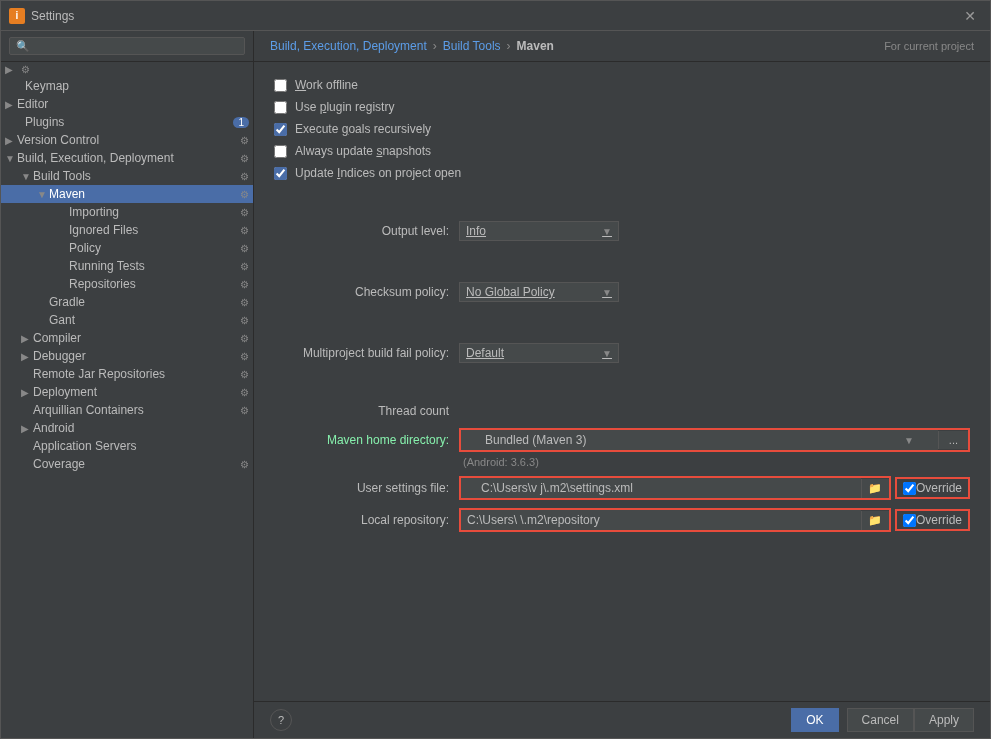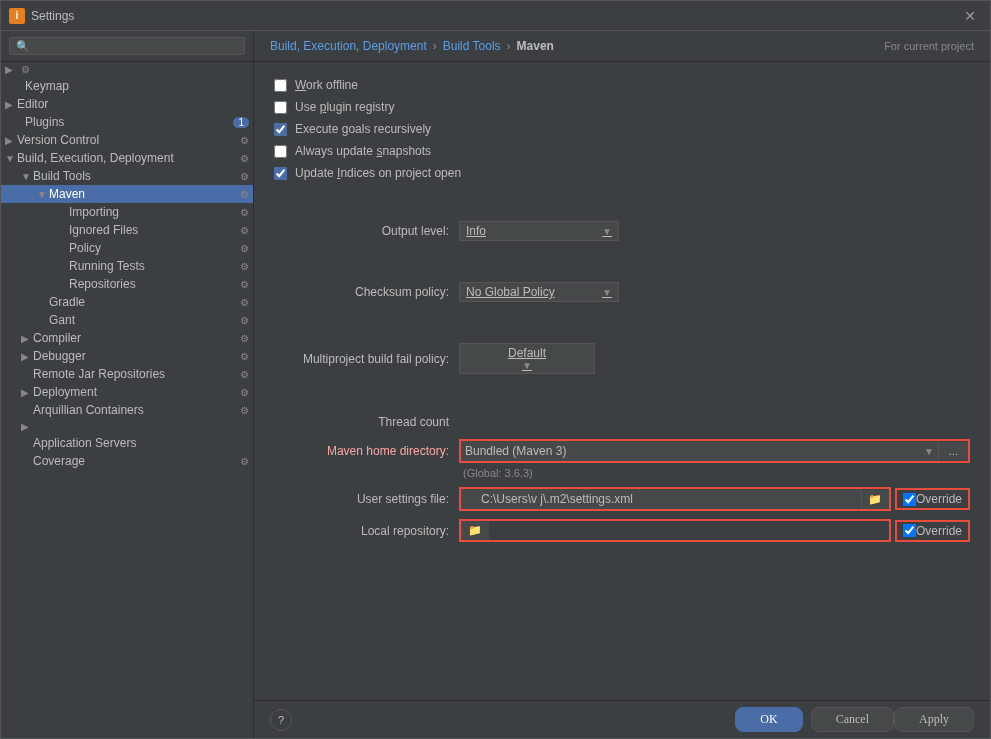--- a/index.html
+++ b/index.html
@@ -43,23 +43,23 @@
     .checkbox-row label { color: #bbbbbb; font-size: 12px; cursor: pointer; }
     .checkbox-row label u { text-decoration: underline; }
 
     .form-row { display: flex; align-items: center; margin-bottom: 10px; margin-top: 41px; }
     .form-label { width: 185px; min-width: 185px; color: #bbbbbb; font-size: 12px; text-align: right; padding-right: 10px; }
     .form-control { flex: 1; text-decoration: underline; }
     .select-box { background: #45494a; border: 1px solid #555; color: #bbbbbb; padding: 2px 6px; font-size: 12px; width: 150px; display: flex; align-items: center; justify-content: space-between; cursor: pointer; }
     .select-box .arrow-down { color: #888; font-size: 10px; }
 
     .text-input { background: #45494a; border: 1px solid #555; color: #bbbbbb; padding: 2px 6px; font-size: 12px; outline: none; }
-    .maven-home-label { width: 185px; min-width: 185px; color: #fca5a5; font-size: 12px; text-align: right; padding-right: 10px; }
+    .maven-home-label { width: 185px; min-width: 185px; color: #86efac; font-size: 12px; text-align: right; padding-right: 10px; }
     .maven-version { margin-left: 185px; font-size: 11px; color: #888; margin-bottom: 8px; padding-left: 4px; }
-    .btn { padding: 4px 24px; font-size: 12px; cursor: pointer; border: 1px solid #555; border-radius: 8px; color: #bbbbbb; background: #45494a; font-family: Liberation Serif, serif; }
+    .btn { padding: 4px 14px; font-size: 12px; cursor: pointer; border: 1px solid #555; border-radius: 0; color: #bbbbbb; background: #45494a; }
     .btn.primary { background: #4a6da7; border-color: #4a6da7; color: white; }
 
     .help-btn { width: 22px; height: 22px; border-radius: 50%; border: 1px solid #555; display: flex; align-items: center; justify-content: center; cursor: pointer; color: #bbbbbb; font-size: 11px; margin-right: auto; }
 
     
     ::-webkit-scrollbar { width: 6px; }
     ::-webkit-scrollbar-track { background: #3c3f41; }
     ::-webkit-scrollbar-thumb { background: #555; border-radius: 3px; }
 
     .bottom-bar { display: flex; align-items: center; padding: 6px 16px; border-top: 1px solid #2b2b2b; background: #3c3f41; }
@@ -197,20 +197,21 @@
           </div>
           <div class="tree-item">
             <span class="indent" style="width: 16px;"></span>
             <span class="arrow"></span>
             <span class="label">Arquillian Containers</span>
             <span class="icon-right">⚙</span>
           </div>
           <div class="tree-item">
             <span class="indent" style="width: 16px;"></span>
             <span class="arrow">▶</span>
+            <span class="label">Android</span>
           </div>
           <div class="tree-item">
             <span class="indent" style="width: 16px;"></span>
             <span class="arrow"></span>
             <span class="label">Application Servers</span>
           </div>
           <div class="tree-item">
             <span class="indent" style="width: 16px;"></span>
             <span class="arrow"></span>
             <span class="label">Coverage</span>
@@ -271,60 +272,61 @@
             <div class="select-box" style="width:160px;">
               <span>No Global Policy</span>
               <span class="arrow-down">▼</span>
             </div>
           </div>
         </div>
 
         <div class="form-row">
           <div class="form-label">Multiproject build fail policy:</div>
           <div class="form-control">
-            <div class="select-box" style="width:136px;flex-direction:column;">
+            <div class="select-box" style="width:160px;">
               <span>Default</span>
               <span class="arrow-down">▼</span>
             </div>
           </div>
         </div>
 
         <div class="form-row">
           <div class="form-label">Thread count</div>
         </div>
 
         <div style="display:flex;align-items:center;margin-bottom:4px;">
           <div class="maven-home-label">Maven home directory:</div>
           <div style="flex:1;display:flex;align-items:center;border:2px solid #e74c3c;">
-            <div style="flex:1;background:#45494a;padding:3px 4px;display:flex;align-items:center;justify-content:space-between;cursor:pointer;gap:14px;">
+            <div style="flex:1;background:#45494a;padding:3px 24px;display:flex;align-items:center;justify-content:space-between;cursor:pointer;gap:14px;">
               <span>Bundled (Maven 3)</span>
               <span style="color:#888;font-size:10px;">▼</span>
             </div>
             <div style="background:#45494a;border-left:1px solid #555;padding:3px 10px;cursor:pointer;color:#bbbbbb;font-size:11px;">...</div>
           </div>
         </div>
-        <div class="maven-version">(Global: 3.6.3)</div>
+        <div class="maven-version">(Android: 3.6.3)</div>
 
         <div style="display:flex;align-items:center;margin-bottom:8px;">
           <div style="width:185px;min-width:185px;color:#bbbbbb;font-size:12px;text-align:right;padding-right:10px;">User settings file:</div>
           <div style="flex:1;display:flex;align-items:center;border:2px solid #e74c3c;">
             <div style="flex:1;background:#45494a;padding:3px 20px;font-size:12px;color:#bbbbbb;">C:\Users\v         j\.m2\settings.xml</div>
             <div style="background:#45494a;border-left:1px solid #555;padding:3px 8px;cursor:pointer;width:28px;display:flex;align-items:center;justify-content:center;">
               <span style="color:#888;font-size:11px;">📁</span>
             </div>
           </div>
           <div style="border:2px solid #e74c3c;display:flex;align-items:center;background:#3c3f41;padding:2px 6px;margin-left:4px;">
             <input type="checkbox" id="cb-override-user" checked="" style="">
             <label for="cb-override-user">Override</label>
           </div>
         </div>
 
         <div style="display:flex;align-items:center;margin-bottom:24px;justify-content:flex-end;">
           <div style="width:185px;min-width:185px;color:#bbbbbb;font-size:12px;text-align:right;padding-right:10px;">Local repository:</div>
           <div style="flex:1;display:flex;align-items:center;border:2px solid #e74c3c;">
+            <div style="flex:1;background:#45494a;padding:3px 6px;font-size:12px;color:#bbbbbb;">C:\Users\          \.m2\repository</div>
             <div style="background:#45494a;border-left:1px solid #555;padding:3px 8px;cursor:pointer;width:28px;display:flex;align-items:center;justify-content:center;">
               <span style="color:#888;font-size:11px;">📁</span>
             </div>
           </div>
           <div style="border:2px solid #e74c3c;display:flex;align-items:center;background:#3c3f41;padding:2px 6px;margin-left:4px;">
             <input type="checkbox" id="cb-override-local" checked="" style="">
             <label for="cb-override-local">Override</label>
           </div>
         </div>
 

